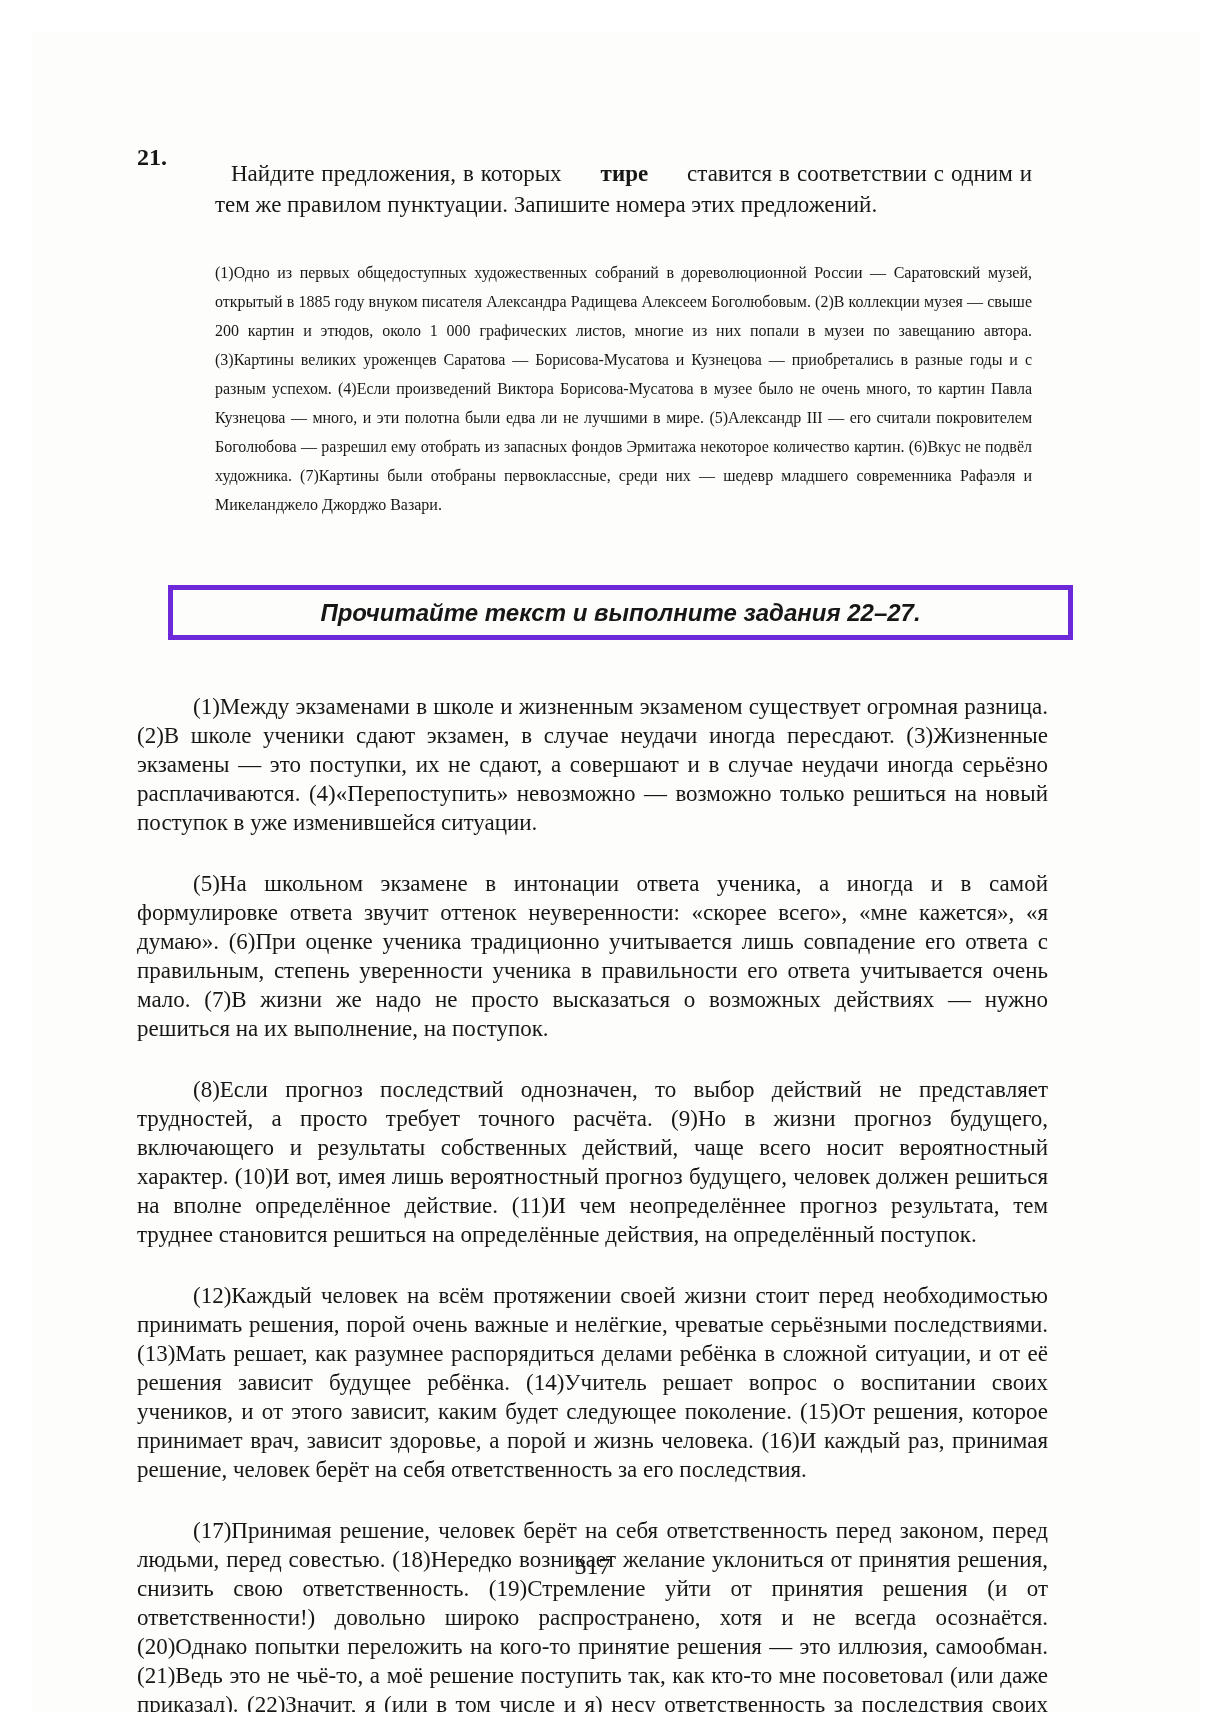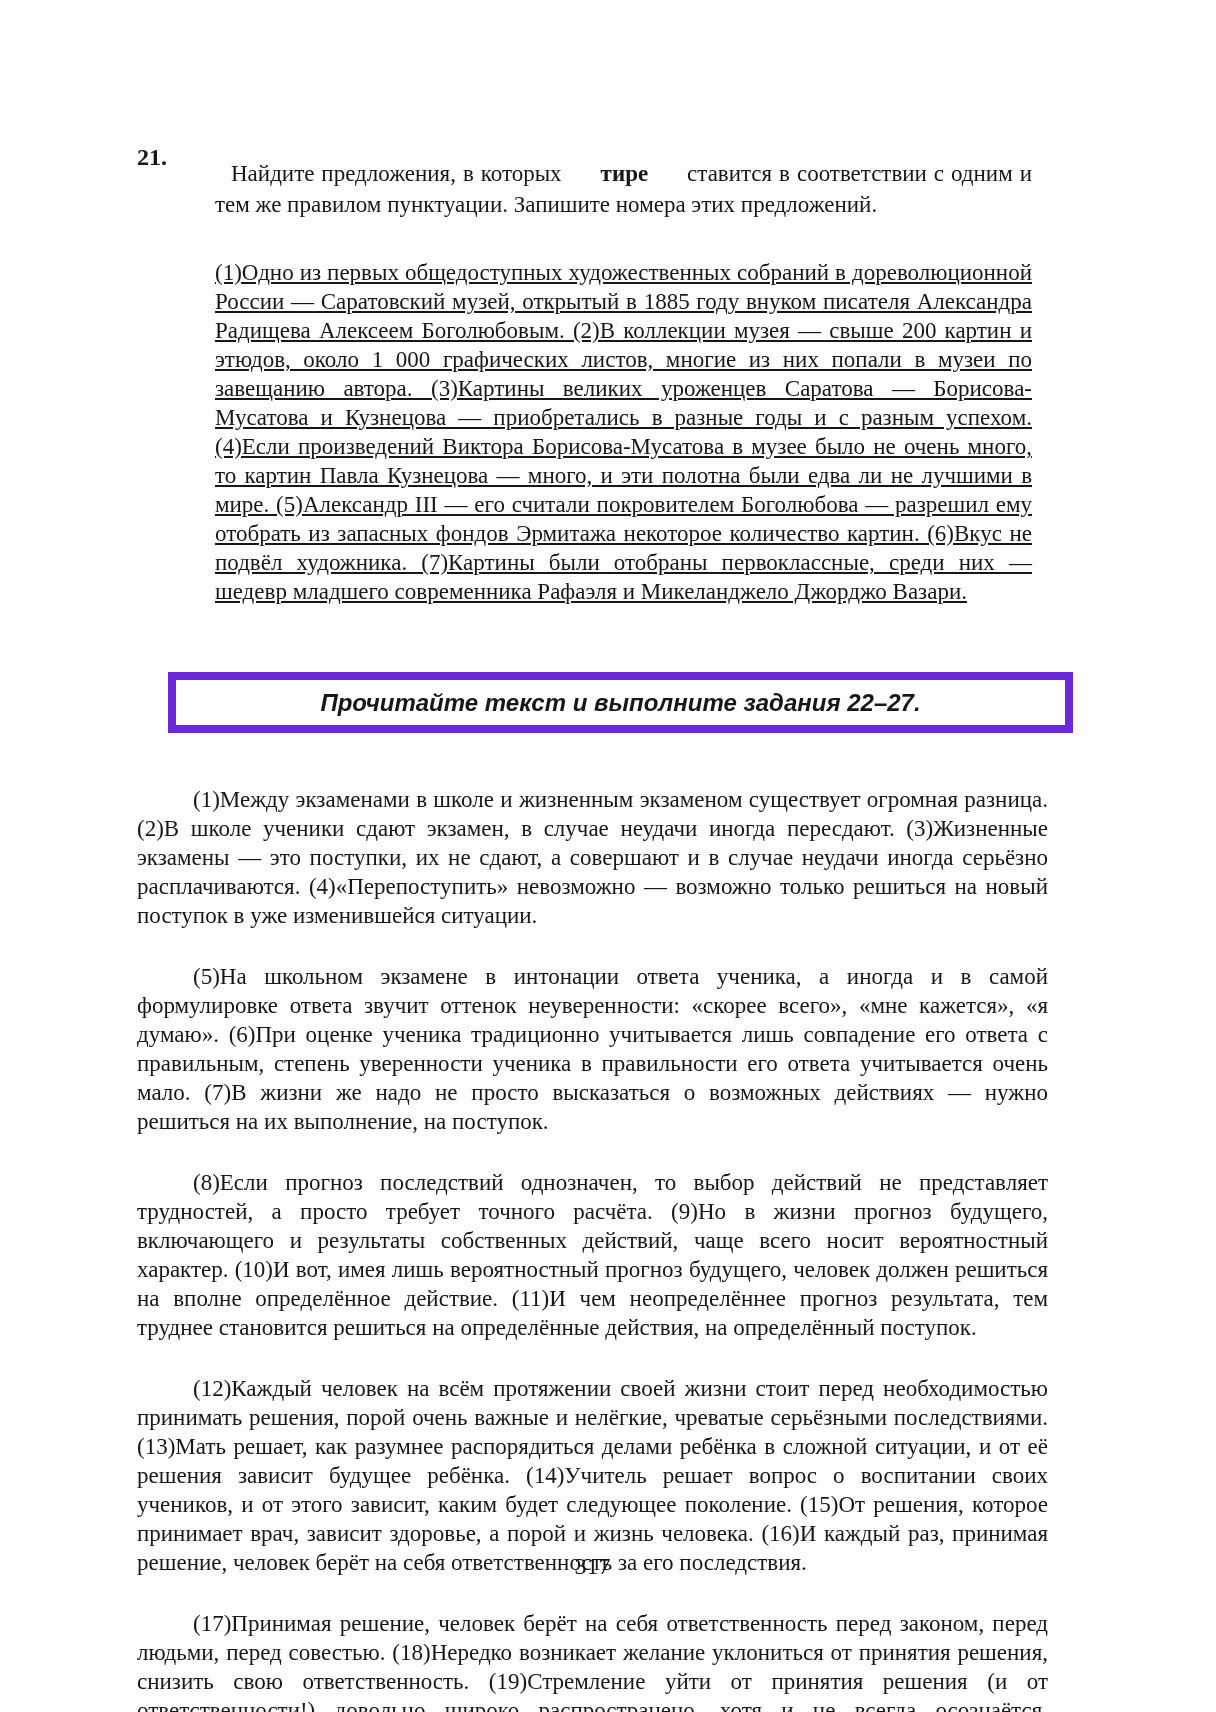--- a/index.html
+++ b/index.html
@@ -27,44 +27,43 @@
   }
   .task-body { flex: 1 1 auto; min-width: 0; }
   .instruction {
     font-size: 23px;
     line-height: 31px;
     text-align: justify;
     margin-bottom: 6px;
   }
   .instruction b { font-weight: bold; }
   .passage {
-    font-size: 23px;
+    font-size: 16px;
     line-height: 29px;
     text-align: justify;
-    text-decoration: underline;
   }
   .answer-row {
     margin-top: 16px;
     font-size: 23px;
     line-height: 31px;
     white-space: nowrap;
   }
   .answer-label { display: inline-block; }
   .answer-line {
     display: inline-block;
     width: 278px;
     height: 23px;
     margin-left: 8px;
     border-bottom: 2px solid #171717;
     vertical-align: baseline;
   }
   .answer-dot { display: inline-block; font-weight: bold; }
   .section-box {
     margin: 18px 159px 0 120px;
-    border: 8px solid #6d28d9;
+    border: 5px solid #6d28d9;
     padding: 9px 10px 8px 10px;
     text-align: center;
     font-family: "Liberation Sans", "DejaVu Sans", sans-serif;
     font-weight: bold;
     font-style: italic;
     font-size: 24px;
     line-height: 28px;
     background: #fdfdfb;
   }
   .reading {

